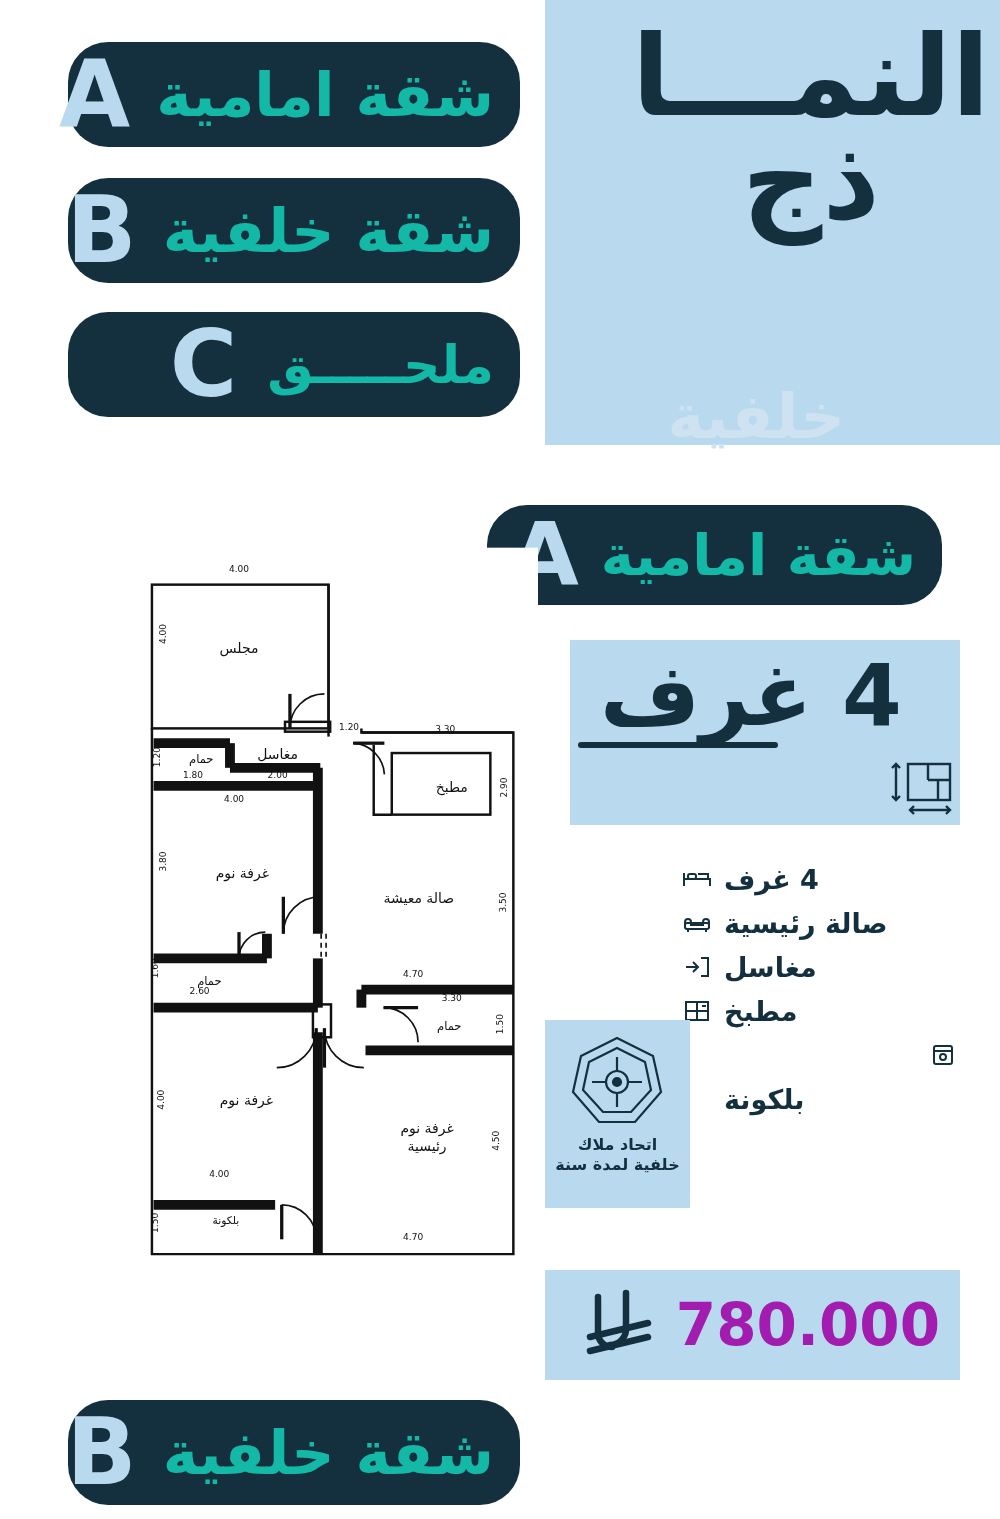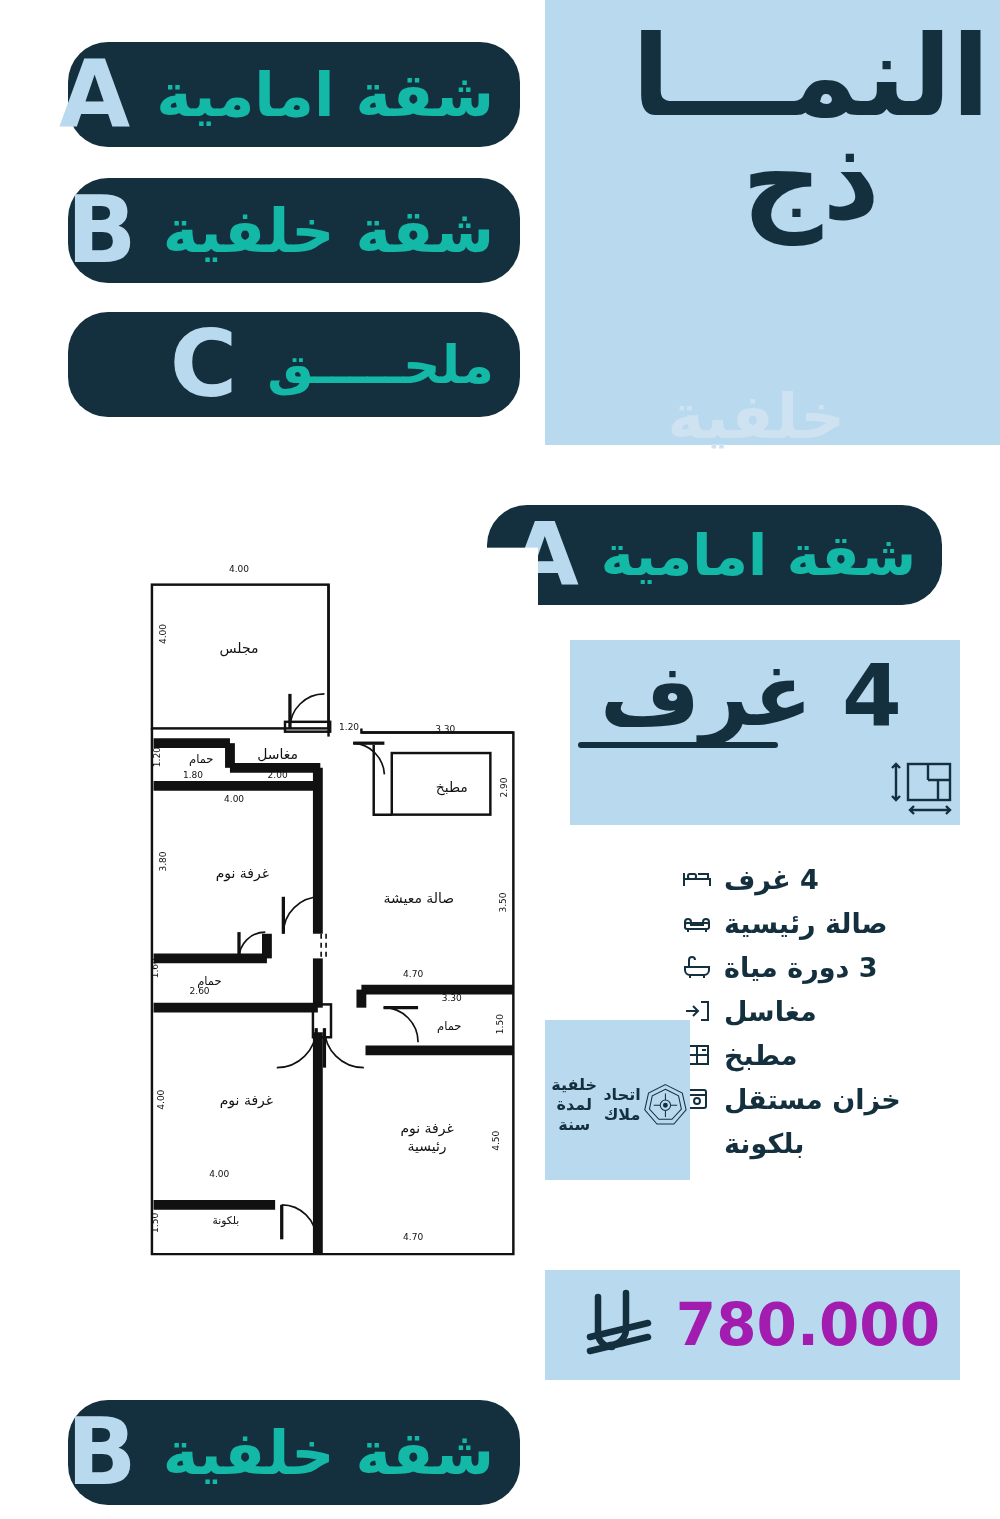--- a/index.html
+++ b/index.html
@@ -61,22 +61,22 @@
   .frow .flabel{font-size:27px;font-weight:bold;color:#14303f;flex:1;text-align:left;padding-left:10px;white-space:nowrap;}
   .frow .ficon{width:34px;height:30px;flex:0 0 34px;display:flex;align-items:center;justify-content:center;}
 
   
   .price-band{position:absolute;left:545px;top:1270px;width:415px;height:110px;background:#b9d9ee;}
   .price-text{position:absolute;left:690px;top:1282px;width:250px;height:86px;font-size:58px;font-weight:bold;
       color:#a21caf;display:flex;align-items:center;justify-content:flex-end;direction:ltr;}
   .riyal{position:absolute;left:578px;top:1285px;width:90px;height:82px;}
 
   
-  .owners{position:absolute;left:545px;top:1020px;width:145px;height:160px;background:#b9d9ee;
-      display:flex;flex-direction:row;align-items:center;justify-content:flex-start;padding-top:10px;box-sizing:border-box;}
+  .owners{position:absolute;left:545px;top:1020px;width:145px;height:188px;background:#b9d9ee;
+      display:flex;flex-direction:column;align-items:center;justify-content:flex-start;padding-top:10px;box-sizing:border-box;}
   .owners .otxt{font-size:16px;font-weight:bold;color:#14303f;line-height:1.25;text-align:center;}
 
   
   .plan{position:absolute;left:78px;top:470px;width:460px;height:870px;}
   .plan svg{display:block;}
 
   
 </style>
 </head>
 <body>
@@ -143,32 +143,20 @@
         <svg width="32" height="26" viewBox="0 0 32 26">
             <g stroke="#14303f" stroke-width="2" fill="none">
           <path d="M4 18 v-6 a3 3 0 0 1 6 0 v3 h12 v-3 a3 3 0 0 1 6 0 v6"></path>
           <rect x="4" y="13" width="24" height="6" rx="2"></rect>
               <path d="M7 19 v3 M25 19 v3"></path>
             </g>
           </svg>
       </span>
     </div>
 
-    <div class="frow">
-      <span class="flabel">3 دورة مياة</span>
-      <span class="ficon">
-        <svg width="32" height="26" viewBox="0 0 32 26">
-            <g stroke="#14303f" stroke-width="2" fill="none">
-          <path d="M4 13 h24 v3 a5 5 0 0 1 -5 5 h-14 a5 5 0 0 1 -5 -5 z"></path>
-          <path d="M8 13 v-7 a3 3 0 0 1 6 0"></path>
-              <path d="M9 21 v3 M23 21 v3"></path>
-            </g>
-          </svg>
-      </span>
-    </div>
 
     <div class="frow">
       <span class="flabel">مغاسل</span>
       <span class="ficon">
         <svg width="32" height="26" viewBox="0 0 32 26">
             <g stroke="#14303f" stroke-width="2" fill="none">
           <path d="M20 4 h7 v18 h-7"></path>
               <path d="M5 13 h12 M12 8 l5 5 -5 5"></path>
             </g>
           </svg>
@@ -181,21 +169,20 @@
         <svg width="32" height="26" viewBox="0 0 32 26">
             <g stroke="#14303f" stroke-width="2" fill="none">
           <rect x="5" y="4" width="22" height="18"></rect>
               <path d="M5 13 h22 M16 4 v9 M16 13 v9 M21 8 h4"></path>
             </g>
           </svg>
       </span>
     </div>
 
     <div class="frow">
-      <span class="flabel">خزان مستقل</span>
       <span class="ficon">
         <svg width="32" height="26" viewBox="0 0 32 26">
             <g stroke="#14303f" stroke-width="2" fill="none">
           <rect x="7" y="4" width="18" height="18" rx="2"></rect>
               <path d="M7 9 h18"></path>
           <circle cx="16" cy="15" r="3"></circle>
             </g>
           </svg>
       </span>
     </div>

